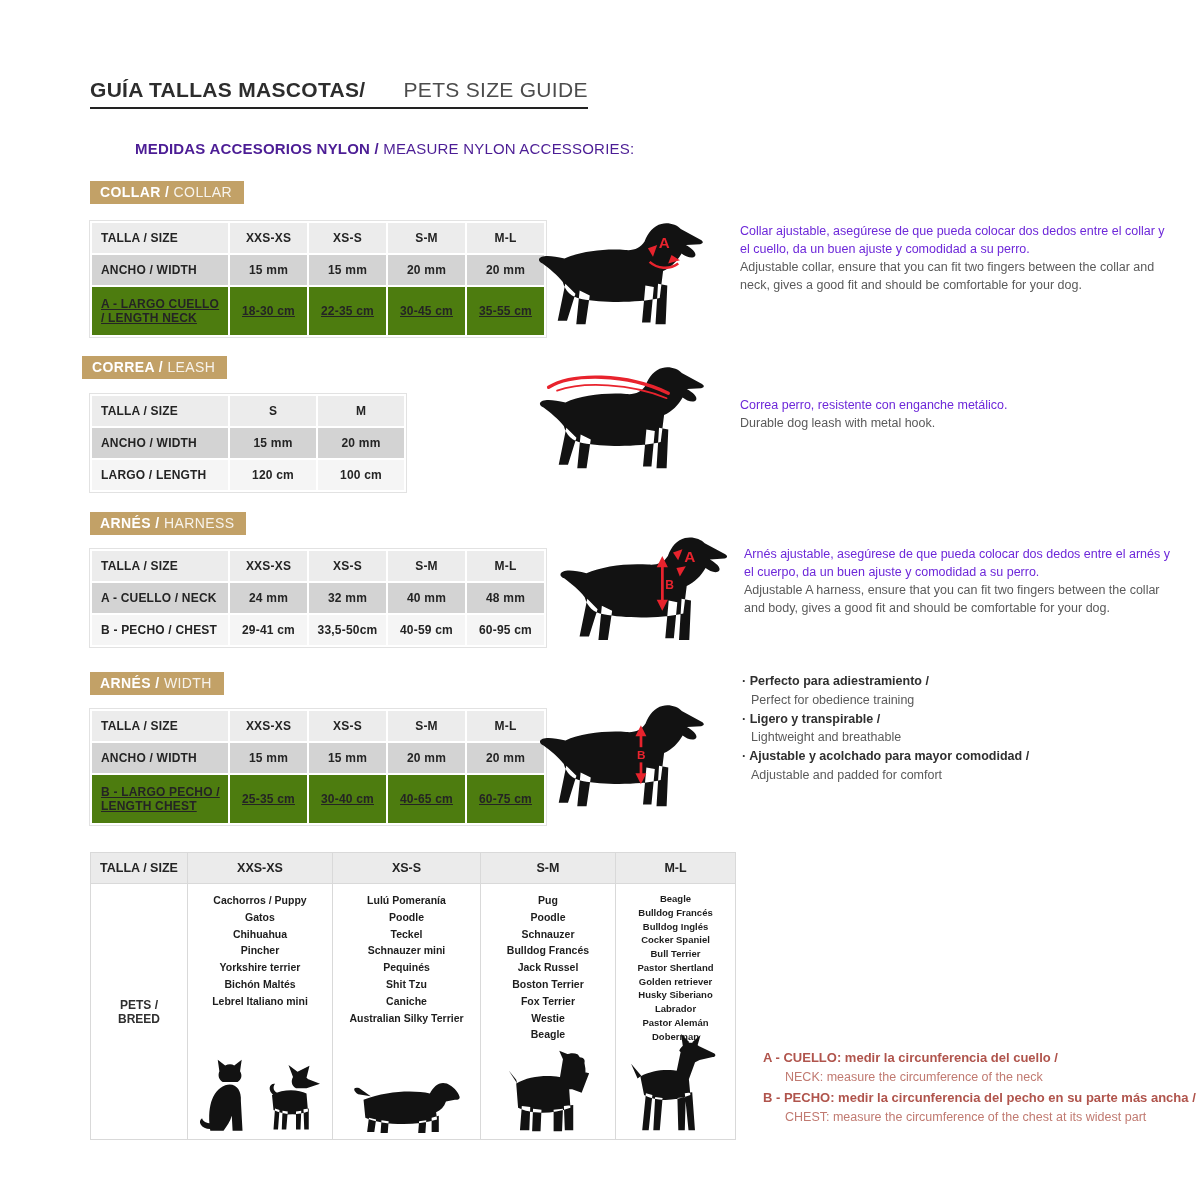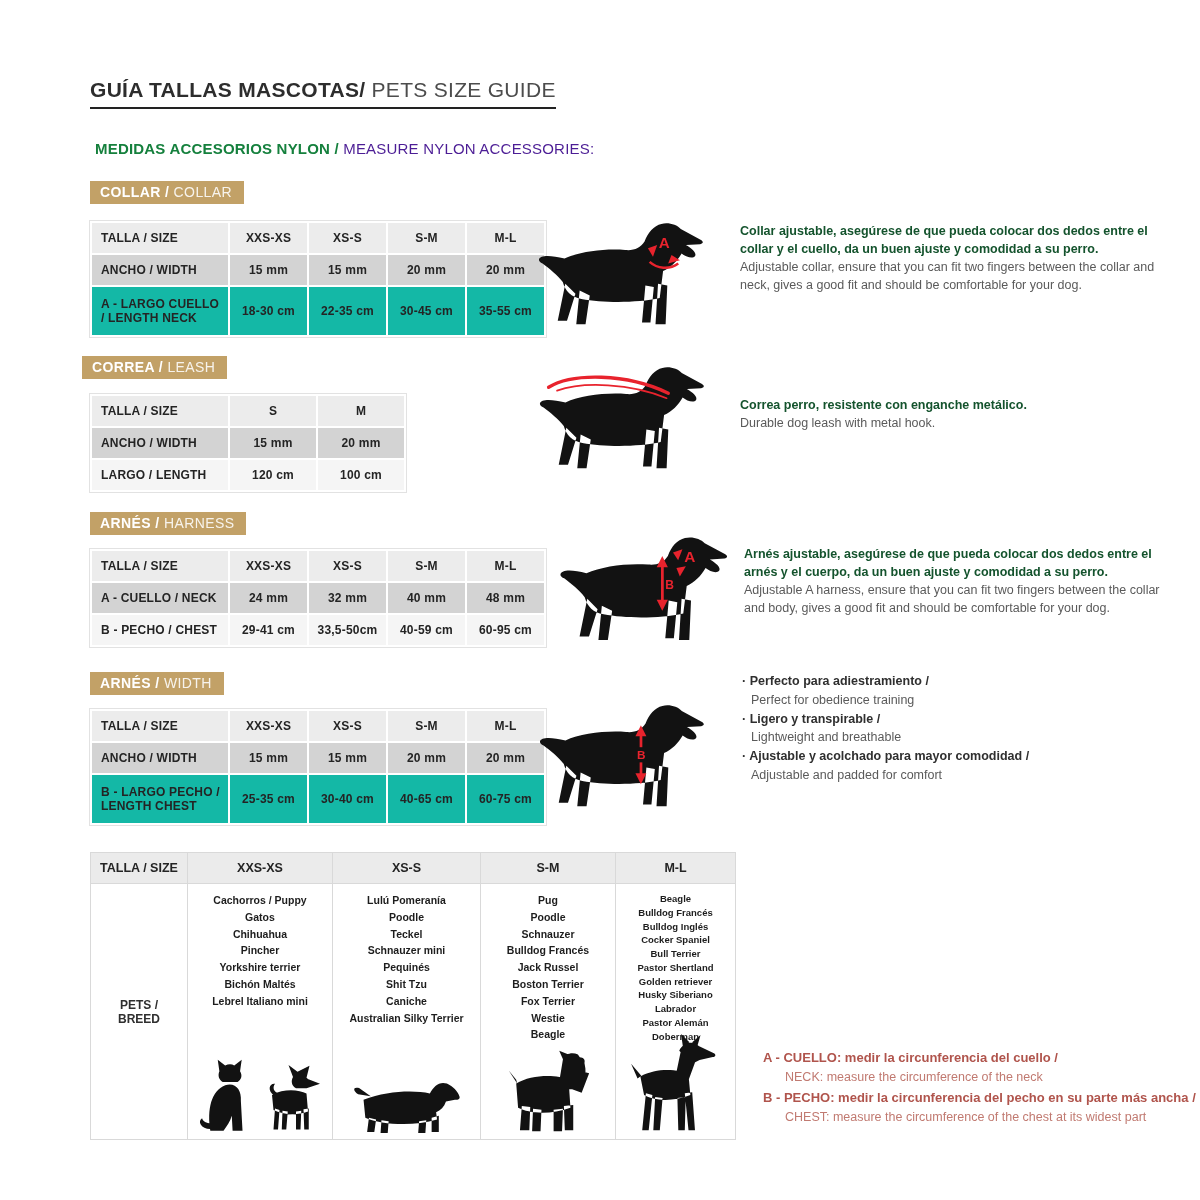--- a/index.html
+++ b/index.html
@@ -4,46 +4,46 @@
 <style>
   html,body{margin:0;padding:0;background:#fff;}
   #page{position:relative;width:1200px;height:1200px;background:#fff;overflow:hidden;
         font-family:"Liberation Sans",sans-serif;color:#2f2f2f;}
   .abs{position:absolute;}
 
   
   .title{left:90px;top:78px;font-size:21px;letter-spacing:.3px;border-bottom:2.5px solid #222;
          padding-bottom:5px;white-space:nowrap;}
   .title .es{font-weight:bold;color:#2d2d2d;}
-  .title .en{font-weight:400;color:#4c4c4c;}
+  .title .en{font-weight:400;color:#4c4c4c;margin-left:32px;}
   .subtitle{left:95px;top:140px;font-size:15px;letter-spacing:.2px;white-space:nowrap;}
-  .subtitle .es{font-weight:bold;color:#15803d;}
+  .subtitle .es{font-weight:bold;color:#4c1d95;margin-left:40px;}
   .subtitle .en{font-weight:400;color:#4c1d95;}
 
   
   .badge{display:inline-block;background:#c2a167;color:#fff;font-size:14px;
          padding:3px 12px 4px 10px;letter-spacing:.4px;white-space:nowrap;}
   .badge .es{font-weight:bold;}
   .badge .en{font-weight:400;opacity:.88;}
 
   
   table.sz{border-collapse:collapse;outline:1px solid #e2e2e2;}
   table.sz td{border:2px solid #fff;text-align:center;font-weight:bold;font-size:12px;
               color:#242424;padding:2px 3px;letter-spacing:.2px;}
   table.sz td.lbl{text-align:left;padding-left:9px;width:124px;}
   .t5 td{width:71px;}
   .t3 td{width:80px;}
   tr.hdr td{background:#ececec;height:26px;}
   tr.shade td{background:#d3d3d3;height:26px;}
   tr.plain td{background:#f5f5f5;height:26px;}
-  tr.plain2 td{background:#14b8a6;height:44px;}
+  tr.plain2 td{background:#4d7c0f;height:44px;text-decoration:underline;}
 
   
   .desc{width:432px;font-size:12.5px;line-height:1.45;}
-  .desc .es{font-weight:bold;color:#14532d;}
+  .desc .es{font-weight:normal;color:#6d28d9;}
   .desc .en{font-weight:400;color:#5a5a5a;}
 
   
   .bullets{width:440px;font-size:12.5px;line-height:1.5;}
   .bullets .b-es{font-weight:bold;color:#2f2f2f;}
   .bullets .b-es::before{content:"· ";font-weight:bold;}
   .bullets .b-en{color:#5a5a5a;margin-left:9px;}
 
   
   .dog svg{width:100%;height:100%;display:block;}

